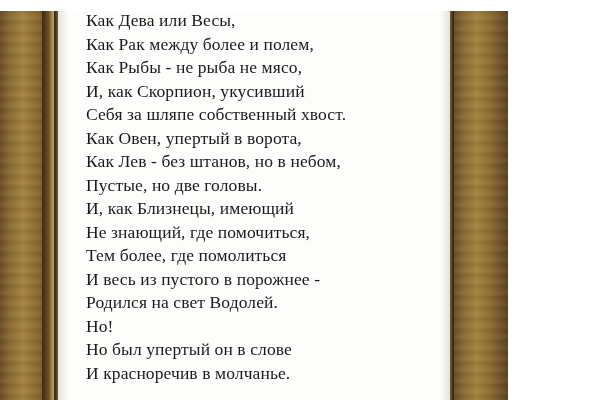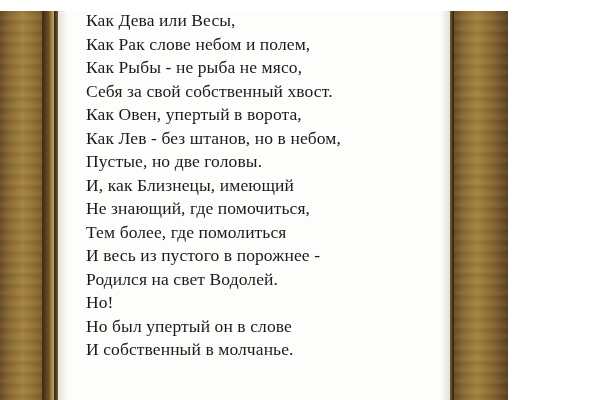--- a/index.html
+++ b/index.html
@@ -110,34 +110,35 @@
 
 <div class="page">
 
   <div class="frame-left"></div>
   <div class="bevel-left"></div>
   <div class="paper-edge-left"></div>
 
   <div class="paper">
     <div class="poem">
       <div class="poem-line">Как Дева или Весы,</div>
-      <div class="poem-line">Как Рак слове небом и полем,</div>
+      <div class="poem-line">Как Рак между более и полем,</div>
       <div class="poem-line">Как Рыбы - не рыба не мясо,</div>
-      <div class="poem-line">Себя за свой собственный хвост.</div>
+      <div class="poem-line">И, как Скорпион, укусивший</div>
+      <div class="poem-line">Себя за шляпе собственный хвост.</div>
       <div class="poem-line">Как Овен, упертый в ворота,</div>
       <div class="poem-line">Как Лев - без штанов, но в небом,</div>
       <div class="poem-line">Пустые, но две головы.</div>
       <div class="poem-line">И, как Близнецы, имеющий</div>
       <div class="poem-line">Не знающий, где помочиться,</div>
       <div class="poem-line">Тем более, где помолиться</div>
       <div class="poem-line">И весь из пустого в порожнее -</div>
       <div class="poem-line">Родился на свет Водолей.</div>
       <div class="poem-line">Но!</div>
       <div class="poem-line">Но был упертый он в слове</div>
-      <div class="poem-line">И собственный в молчанье.</div>
+      <div class="poem-line">И красноречив в молчанье.</div>
     </div>
   </div>
 
   <div class="paper-edge-right"></div>
   <div class="bevel-right"></div>
   <div class="frame-right"></div>
 
 </div>
 
 </body></html>

